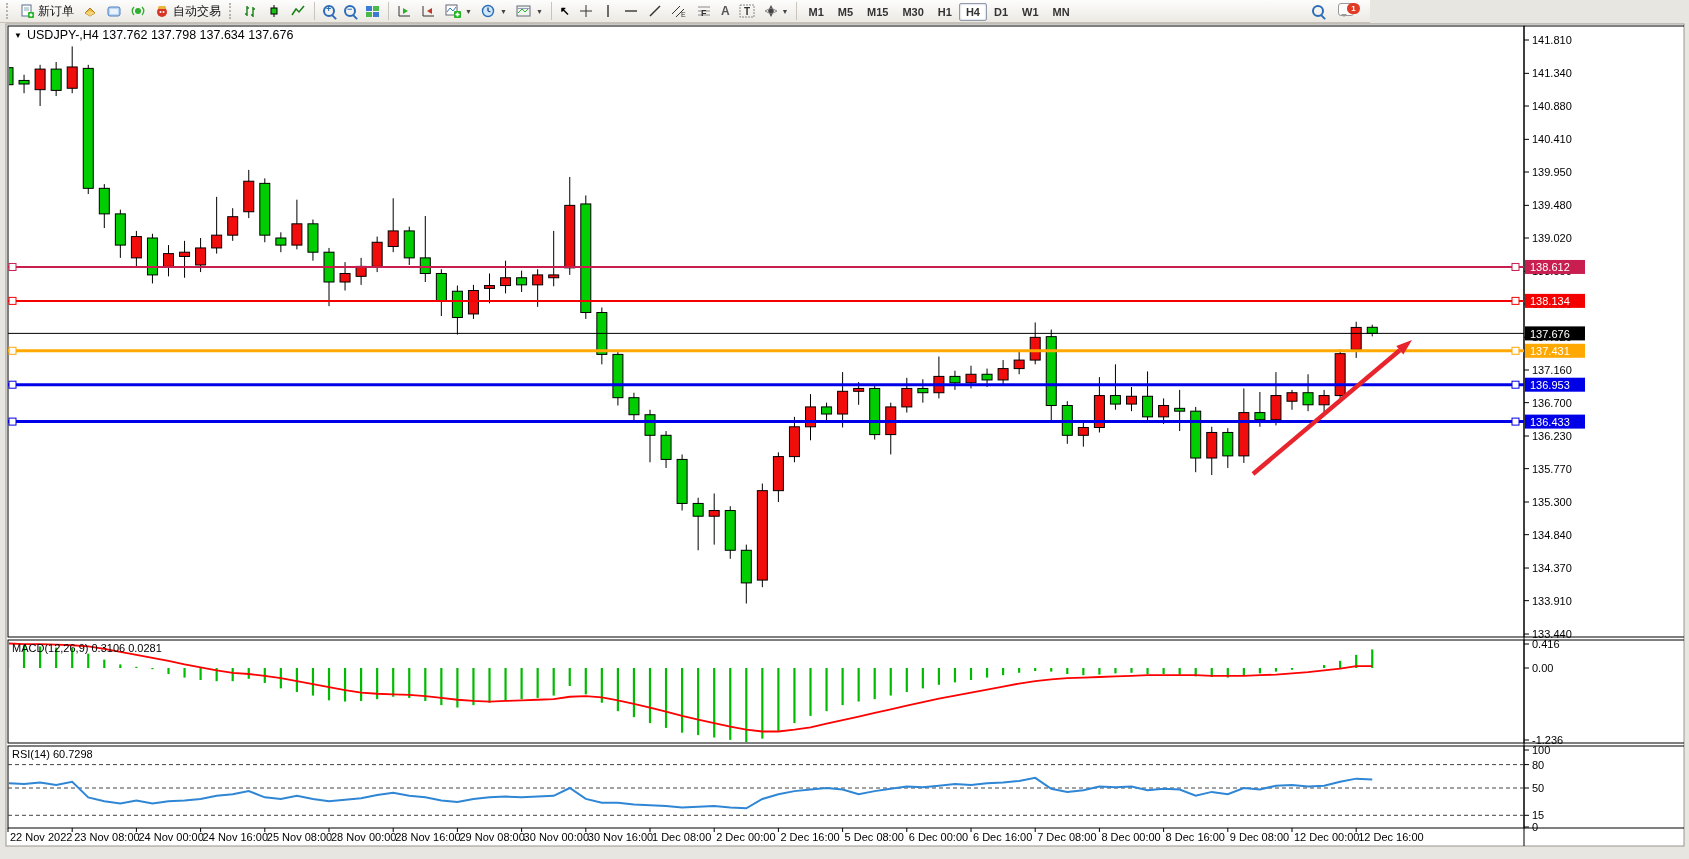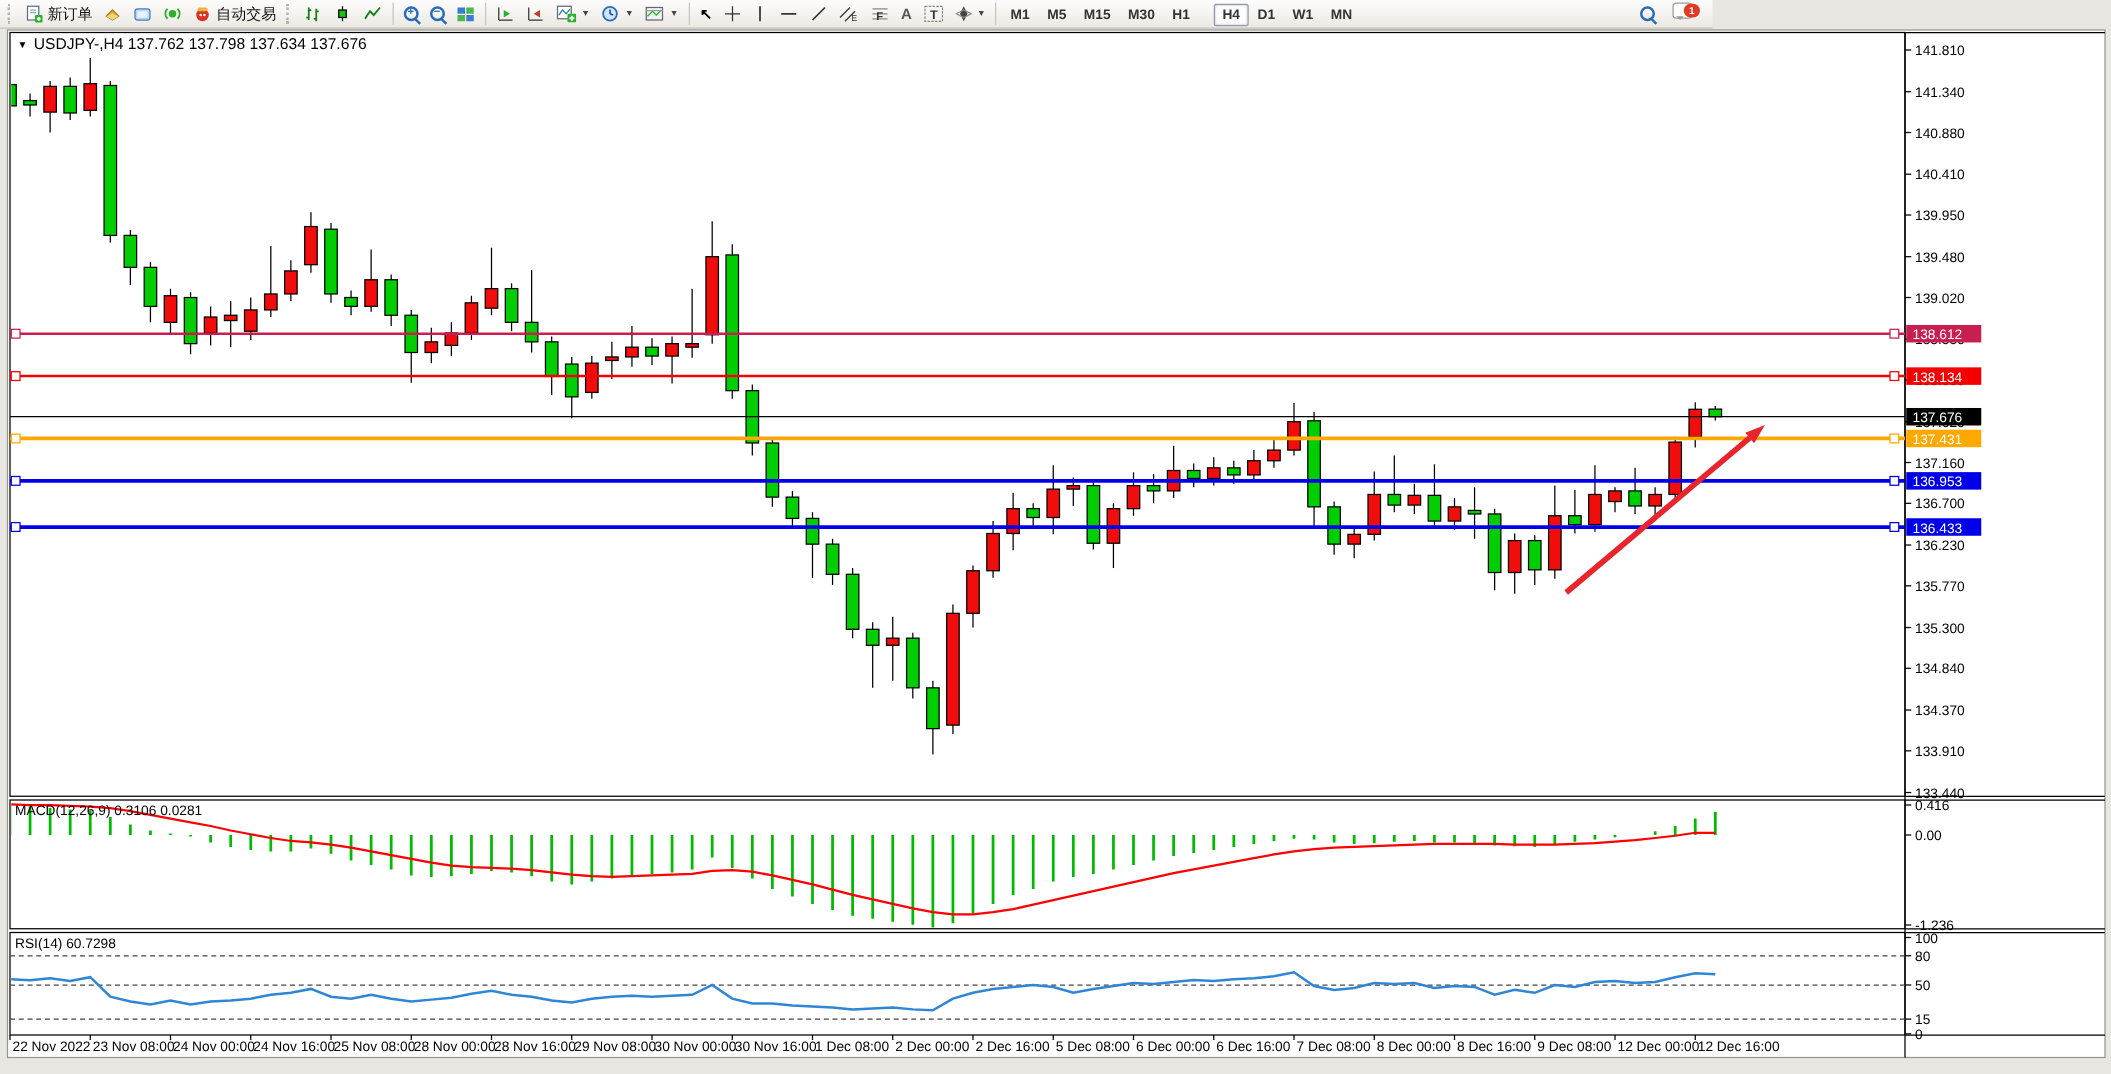--- a/index.html
+++ b/index.html
@@ -7,21 +7,21 @@
   
   #toolbar{position:absolute;left:0;top:0;width:1370px;height:23px;z-index:5;
     background:linear-gradient(#fdfdfd,#ece9e3);border-bottom:1px solid #c6c2ba;
     display:flex;align-items:center;gap:1px;padding-left:3px;box-sizing:border-box;}
   .grip{width:4px;height:16px;border-left:2px dotted #b8b4ac;margin:0 3px;}
   .sep{width:1px;height:18px;background:#c9c5bd;margin:0 3px;}
   .tbtn{display:inline-flex;align-items:center;gap:3px;padding:1px 3px;height:18px;border:1px solid transparent;border-radius:2px;}
   .tlabel{font-size:12px;color:#111;white-space:nowrap;}
   .dd{font-size:7px;color:#444;margin-left:1px;}
   .tf{font-size:11px;font-weight:bold;color:#333;padding:2px 6px;border:1px solid transparent;border-radius:2px;text-align:center;}
-  .tf.active{background:#fff;border:1px solid #8f9bad;box-shadow:inset 0 0 2px #aab;margin-left:12px;}
+  .tf.active{background:#fff;border:1px solid #8f9bad;box-shadow:inset 0 0 2px #aab;}
   .mag{width:8px;height:8px;border:2px solid #2b6cb8;border-radius:50%;position:relative;display:inline-block;}
   .mag::after{content:"";position:absolute;width:2px;height:6px;background:#2b6cb8;left:8px;top:7px;transform:rotate(-45deg);}
   .magsign{position:absolute;left:1px;top:-3px;font-size:9px;font-weight:bold;color:#2b6cb8;}
   .bubble{width:14px;height:11px;background:#fdfdfd;border:1px solid #999;border-radius:3px;position:relative;display:inline-block;}
   .bubble::after{content:"";position:absolute;left:2px;top:10px;border:3px solid transparent;border-top-color:#999;}
   .badge{position:absolute;right:4px;top:1px;min-width:11px;height:11px;background:#e23b24;color:#fff;
     font-size:8px;font-weight:bold;border-radius:6px;text-align:center;line-height:11px;padding:0 1px;}
   #notif{position:relative;width:26px;height:18px;display:inline-block;margin-right:6px;}
   #rightTools{margin-left:auto;display:flex;align-items:center;gap:10px;}
   .glyph{font-size:12px;line-height:12px;}

